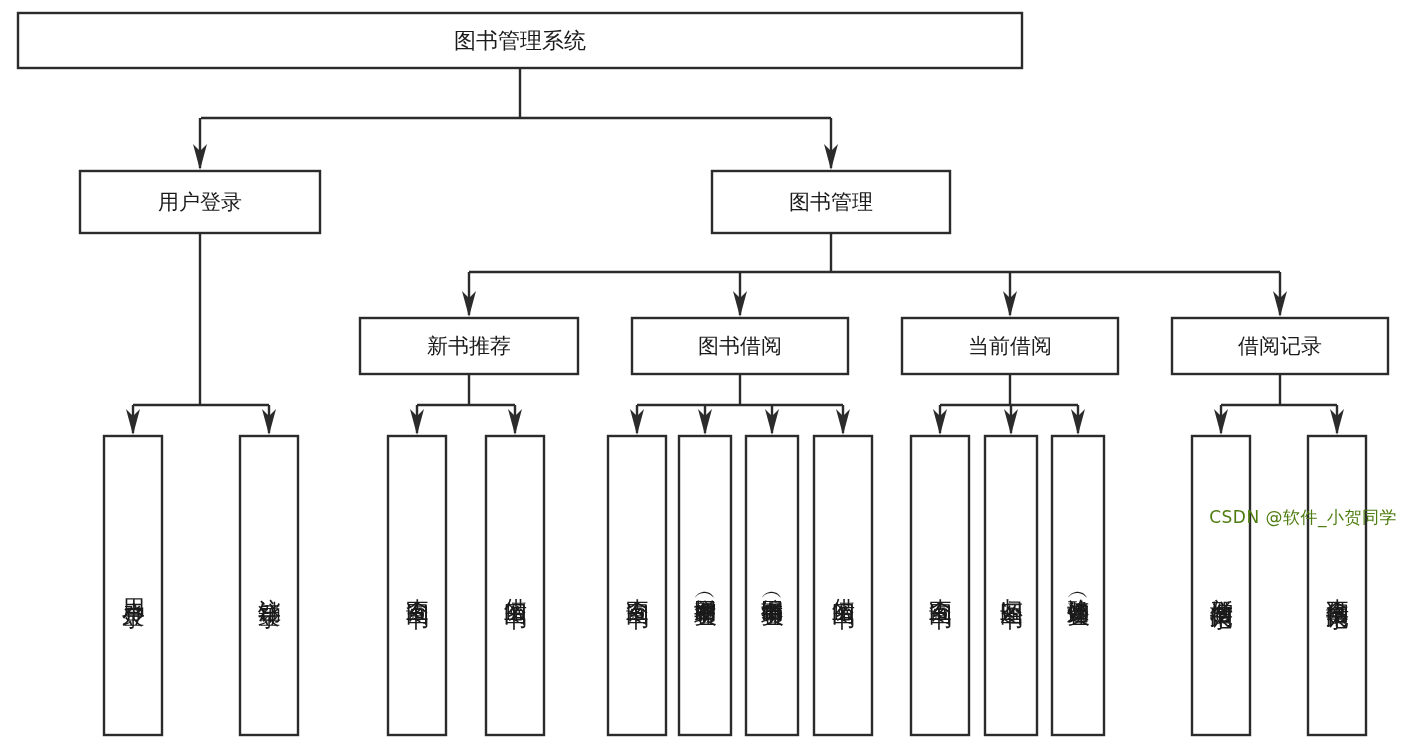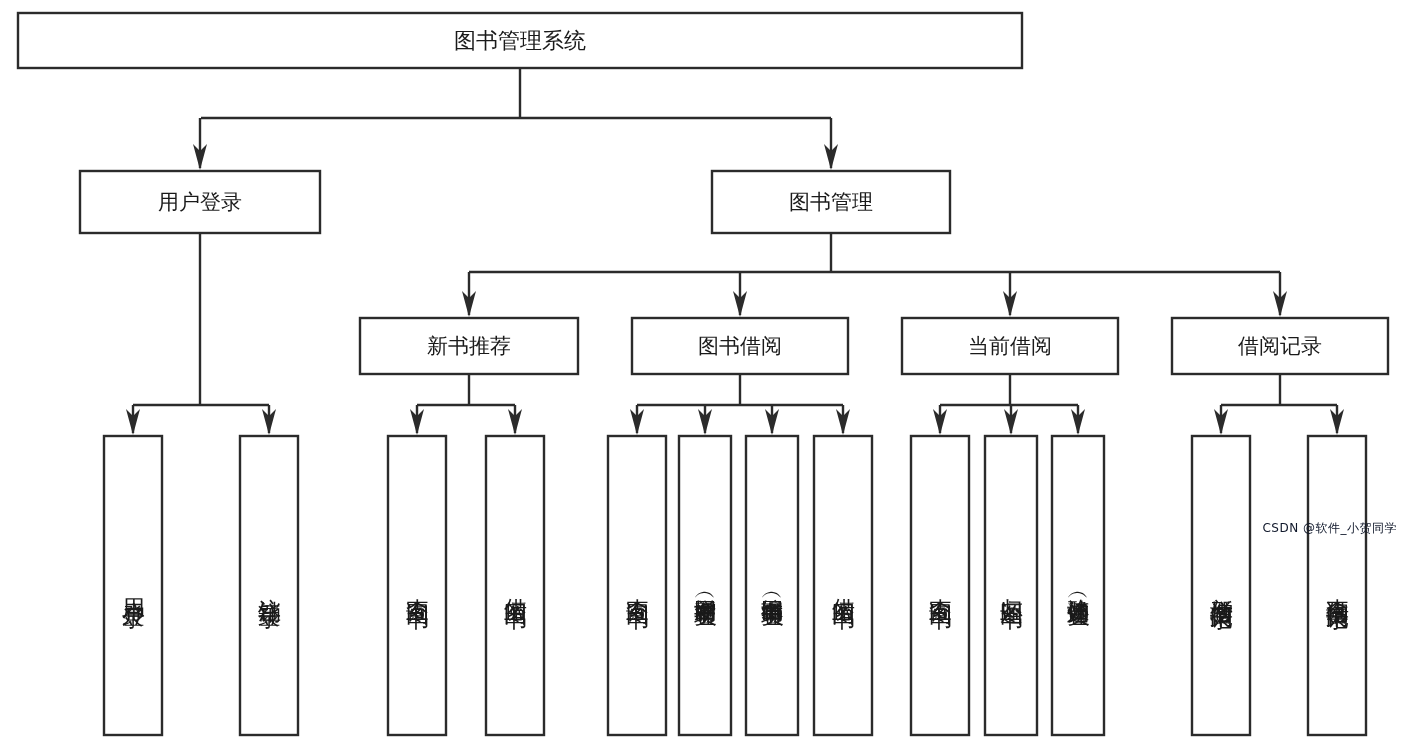--- a/index.html
+++ b/index.html
@@ -67,24 +67,24 @@
     font-size: 23px;
     line-height: 1.12;
     letter-spacing: 3px;
     color: #1a1a1a;
     white-space: nowrap;
     text-align: center;
   }
   .watermark {
     position: absolute;
     right: 8px;
-    bottom: 4px;
-    font-family: "DejaVu Sans", "Liberation Sans", sans-serif;
-    font-size: 12px;
-    color: #0f172a;
+    bottom: 12px;
+    font-family: "DejaVu Sans", "Liberation Sans", sans-serif;
+    font-size: 17px;
+    color: #4d7c0f;
     letter-spacing: 0.5px;
     user-select: none;
   }
 </style>
 </head>
 <body>
 
 <div id="diagram-root">
 
   <svg class="diagram-canvas" viewBox="0 0 1405 747">

